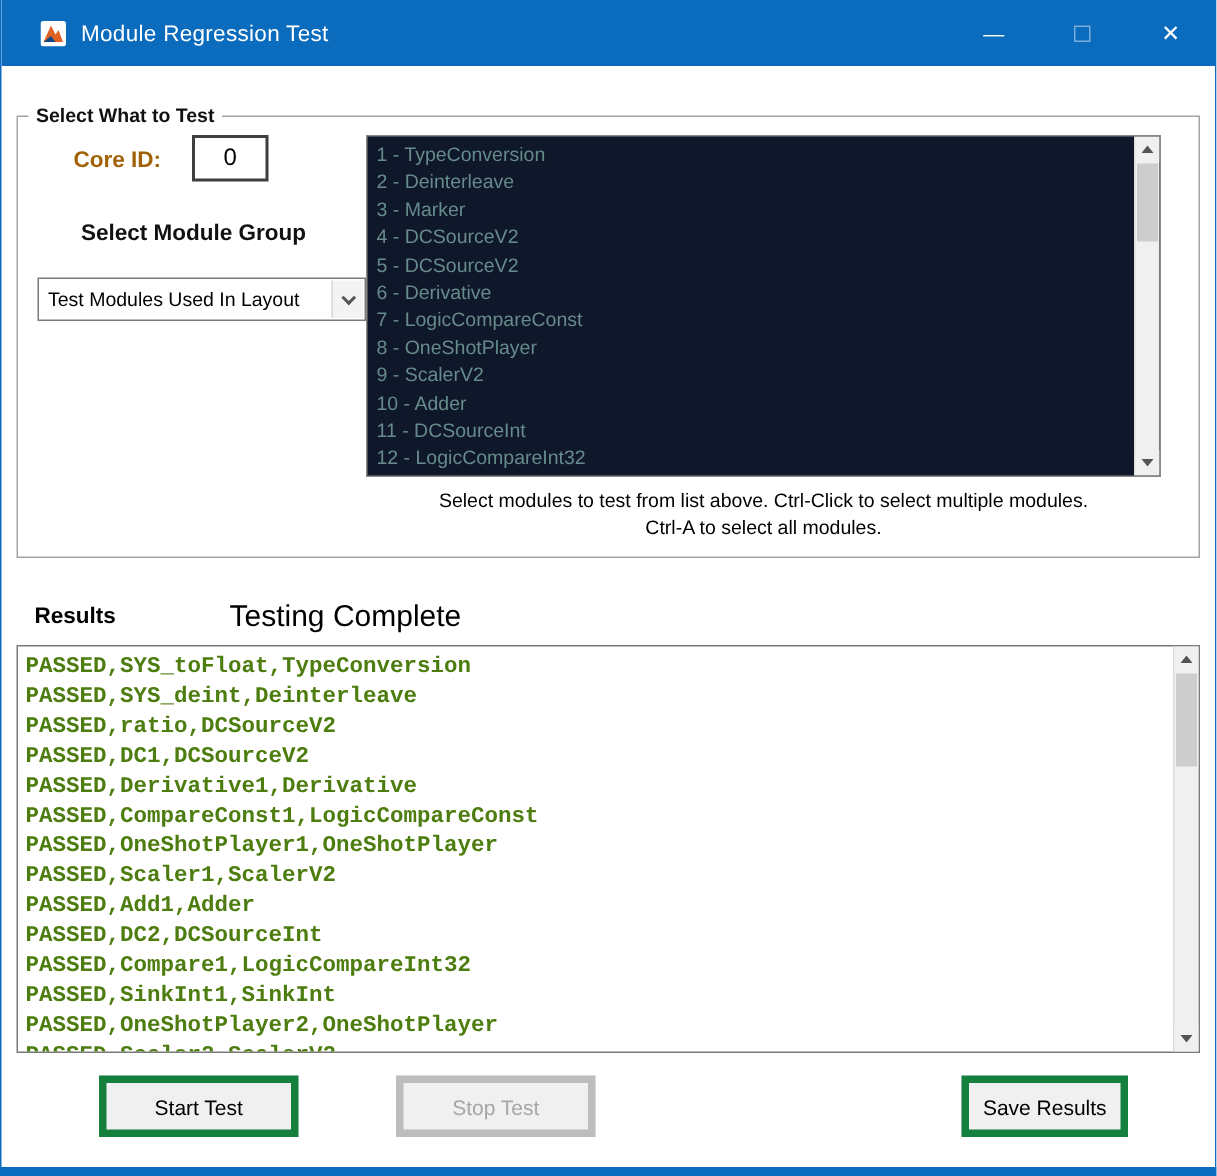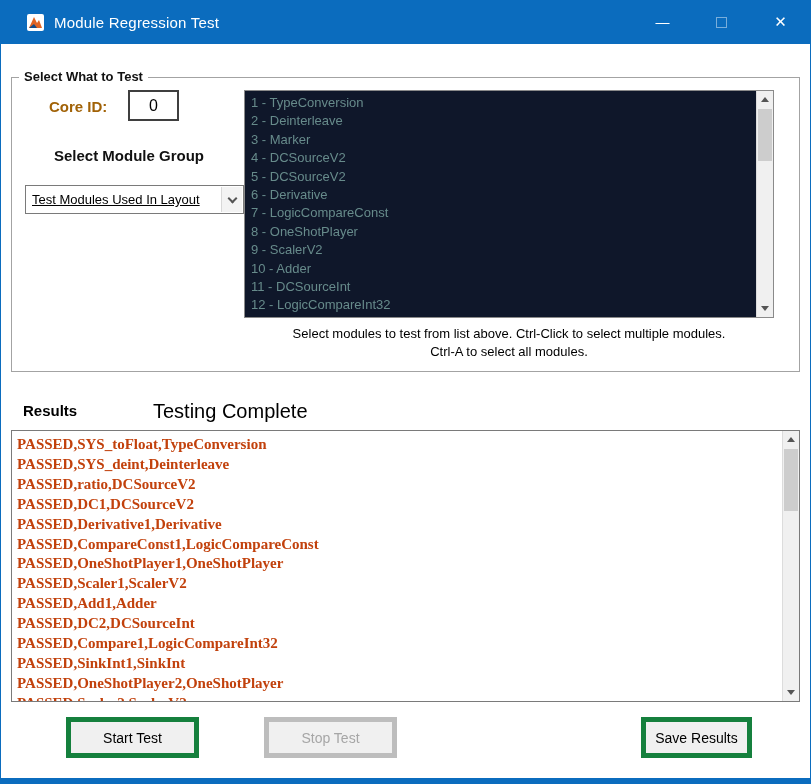--- a/index.html
+++ b/index.html
@@ -46,21 +46,21 @@
   .core-id-input {
     position: absolute; left: 127px; top: 90px; width: 51px; height: 31px;
     border: 2px solid #3f3f3f; font-size: 16px; text-align: center;
     font-family: "Liberation Sans", sans-serif; color: #000; background: #fff;
   }
   .module-group-label { position: absolute; left: 53px; top: 147px; font-size: 15px; font-weight: bold; color: #111; }
 
   .combo {
     position: absolute; left: 24px; top: 185px; width: 219px; height: 29px;
     border: 1px solid #7a7a7a; background: #fff; display: flex; align-items: center;
-    font-size: 13px; color: #000; padding-left: 6px; cursor: default; text-decoration: underline;
+    font-size: 13px; color: #000; padding-left: 6px; cursor: default;
   }
   .combo-arrow-box {
     position: absolute; right: 1px; top: 1px; bottom: 1px; width: 21px;
     background: #f3f3f3; border-left: 1px solid #d8d8d8;
     display: flex; align-items: center; justify-content: center;
   }
   .chevron-down {
     width: 7px; height: 7px; border-right: 2px solid #555; border-bottom: 2px solid #555;
     transform: rotate(45deg); margin-top: -3px;
   }
@@ -100,23 +100,23 @@
   
   .results-label { position: absolute; left: 22px; top: 402px; font-size: 15px; font-weight: bold; color: #000; }
   .results-status { position: absolute; left: 152px; top: 400px; font-size: 20px; color: #000; }
 
   .results-listbox {
     position: absolute; left: 10px; top: 430px; width: 789px; height: 272px;
     background: #fff; border: 1px solid #7a7a7a; overflow: hidden;
   }
   .results-rows { position: absolute; left: 0; top: 4px; right: 18px; bottom: 0; overflow: hidden; }
   .result-row {
-    font-family: Liberation Serif, serif; font-weight: bold;
+    font-family: Liberation Mono, monospace; font-weight: bold;
     font-size: 15px; line-height: 19.9px; padding-left: 5px;
-    color: #c2410c; white-space: nowrap; cursor: default;
+    color: #4d7c0f; white-space: nowrap; cursor: default;
   }
 
   
   .btn {
     position: absolute; top: 717px; height: 41px;
     background: #f0f0f0; border: 5px solid #15803d;
     font-family: "Liberation Sans", sans-serif; font-size: 14px; color: #000;
     cursor: pointer;
   }
   .btn-start { left: 65px; width: 133px; }

